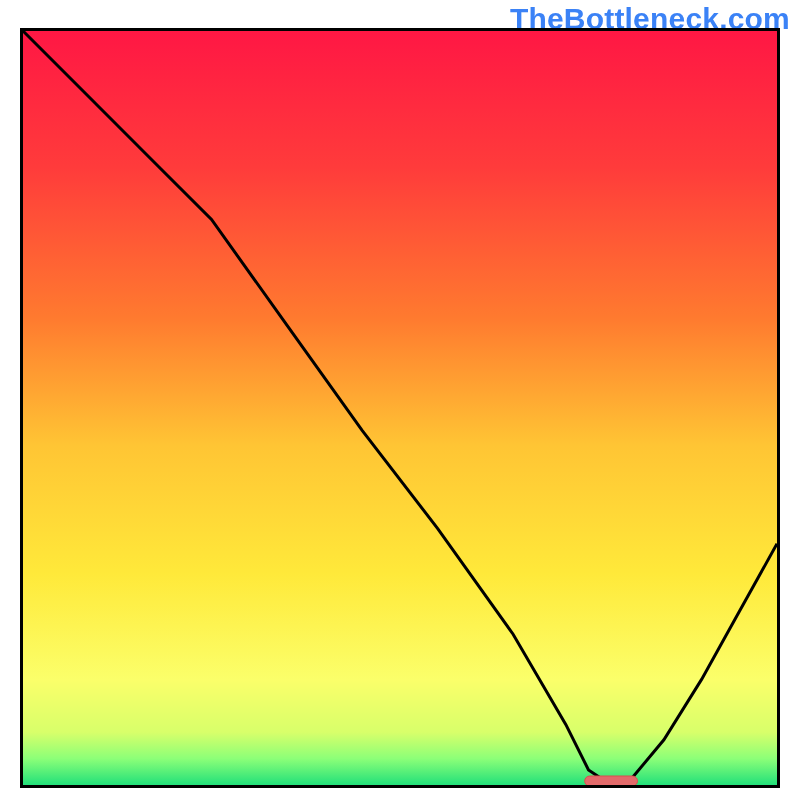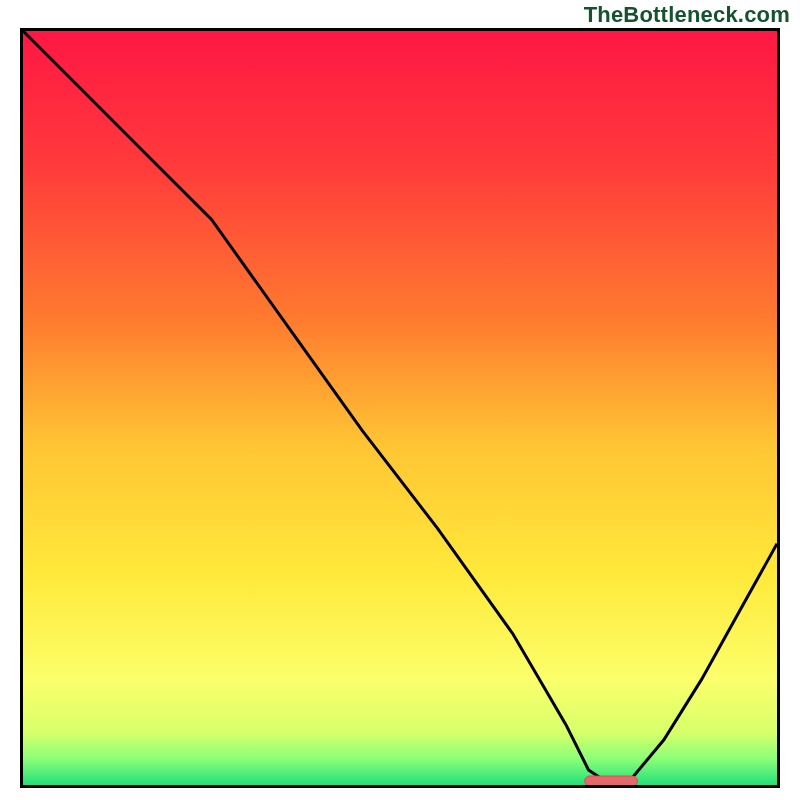--- a/index.html
+++ b/index.html
@@ -12,23 +12,23 @@
   }
   .stage {
     position: relative;
     width: 800px;
     height: 800px;
   }
   .watermark {
     position: absolute;
     top: 2px;
     right: 10px;
-    font-size: 22px;
+    font-size: 30px;
     font-weight: 600;
-    color: #14532d;
+    color: #3b82f6;
     letter-spacing: 0.2px;
   }
   .frame {
     position: absolute;
     left: 20px;
     top: 28px;
     width: 760px;
     height: 760px;
     border: 3px solid #000;
     box-sizing: border-box;

